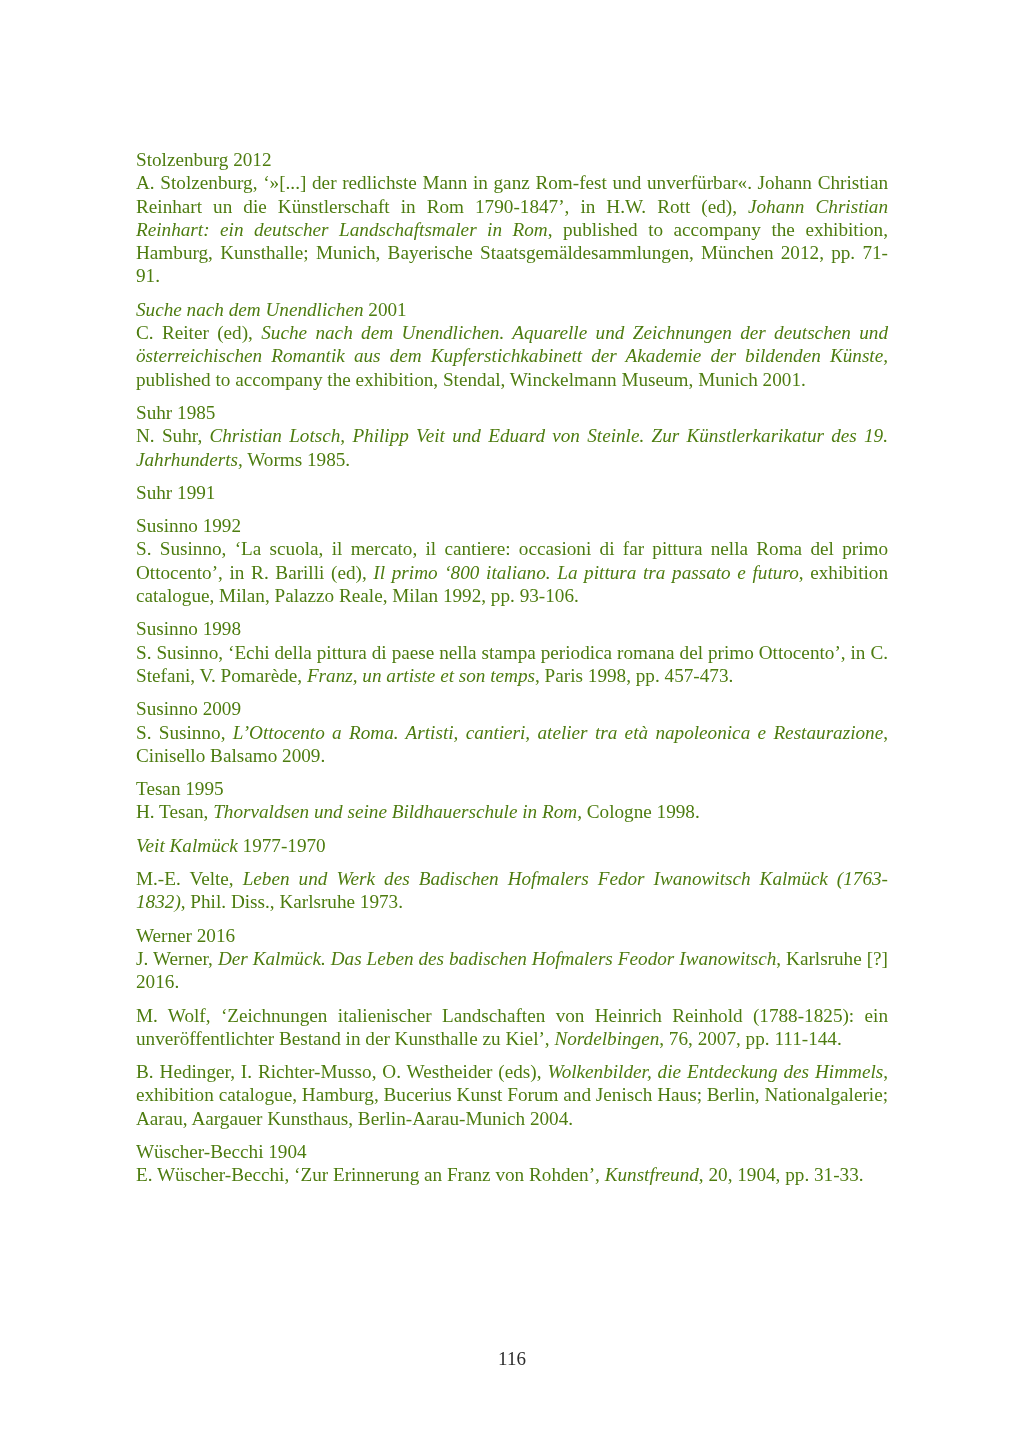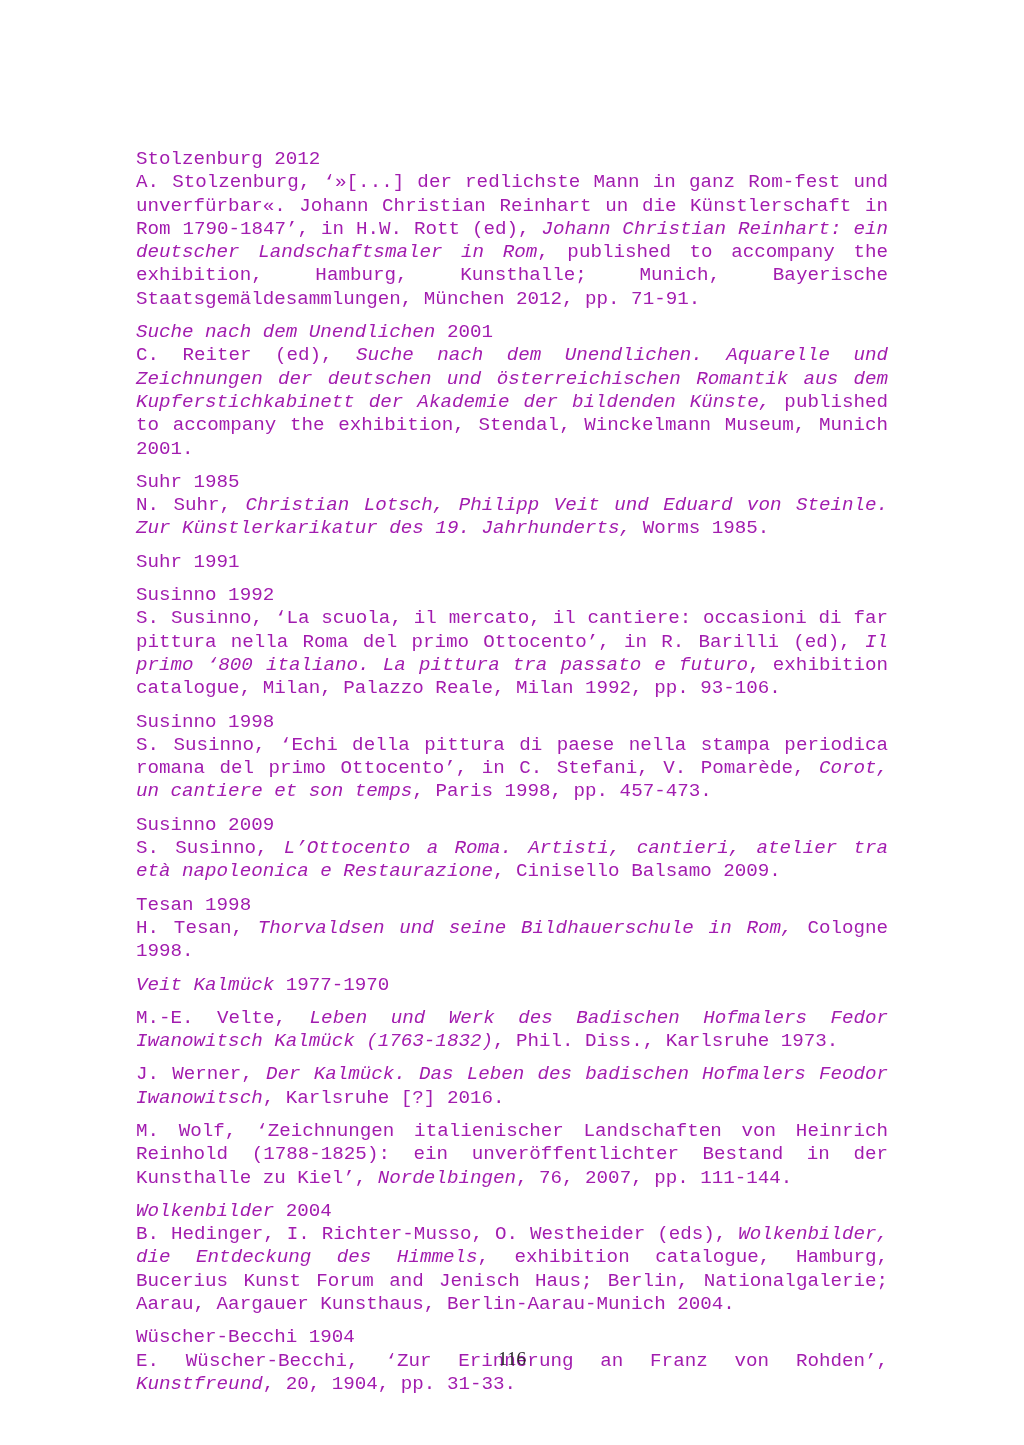--- a/index.html
+++ b/index.html
@@ -2,24 +2,24 @@
 <html><head>
 <meta charset="utf-8">
 <style>
   html, body { margin: 0; padding: 0; background: #ffffff; }
   body { width: 1024px; height: 1445px; position: relative; overflow: hidden; }
   .page {
     position: absolute;
     left: 136px;
     top: 148px;
     width: 752px;
-    font-family: Liberation Mono, monospace;
+    font-family: Liberation Serif, serif;
     font-size: 19.2px;
     line-height: 23.3px;
-    color: #a21caf;
+    color: #4d7c0f;
   }
   .entry { margin: 0 0 10px 0; }
   .entry-head { display: block; }
   .entry-body { display: block; text-align: justify; }
   .it { font-style: italic; }
   .page-number {
     position: absolute;
     top: 1348px;
     left: 0;
     width: 1024px;
@@ -47,44 +47,44 @@
     </div>
     <div class="entry">
       <span class="entry-head"><span>Suhr 1991</span></span>
     </div>
     <div class="entry">
       <span class="entry-head"><span>Susinno 1992</span></span>
       <span class="entry-body"><span>S. Susinno, ‘La scuola, il mercato, il cantiere: occasioni di far pittura nella Roma del primo Ottocento’, in R. Barilli (ed), </span><span class="it">Il primo ‘800 italiano. La pittura tra passato e futuro</span><span>, exhibition catalogue, Milan, Palazzo Reale, Milan 1992, pp. 93-106.</span></span>
     </div>
     <div class="entry">
       <span class="entry-head"><span>Susinno 1998</span></span>
-      <span class="entry-body"><span>S. Susinno, ‘Echi della pittura di paese nella stampa periodica romana del primo Ottocento’, in C. Stefani, V. Pomarède, </span><span class="it">Corot, un cantiere et son temps</span><span>, Paris 1998, pp. 457-473.</span></span>
+      <span class="entry-body"><span>S. Susinno, ‘Echi della pittura di paese nella stampa periodica romana del primo Ottocento’, in C. Stefani, V. Pomarède, </span><span class="it">Franz, un artiste et son temps</span><span>, Paris 1998, pp. 457-473.</span></span>
     </div>
     <div class="entry">
       <span class="entry-head"><span>Susinno 2009</span></span>
       <span class="entry-body"><span>S. Susinno, </span><span class="it">L’Ottocento a Roma. Artisti, cantieri, atelier tra età napoleonica e Restaurazione</span><span>, Cinisello Balsamo 2009.</span></span>
     </div>
     <div class="entry">
-      <span class="entry-head"><span>Tesan 1998</span></span>
+      <span class="entry-head"><span>Tesan 1995</span></span>
       <span class="entry-body"><span>H. Tesan, </span><span class="it">Thorvaldsen und seine Bildhauerschule in Rom,</span><span> Cologne 1998.</span></span>
     </div>
     <div class="entry">
       <span class="entry-head"><span class="it">Veit Kalmück</span><span> 1977-1970</span></span>
     </div>
     <div class="entry">
       <span class="entry-body"><span>M.-E. Velte, </span><span class="it">Leben und Werk des Badischen Hofmalers Fedor Iwanowitsch Kalmück (1763-1832)</span><span>, Phil. Diss., Karlsruhe 1973.</span></span>
     </div>
     <div class="entry">
+      <span class="entry-head"><span>Werner 2016</span></span>
       <span class="entry-body"><span>J. Werner, </span><span class="it">Der Kalmück. Das Leben des badischen Hofmalers Feodor Iwanowitsch</span><span>, Karlsruhe [?] 2016.</span></span>
     </div>
     <div class="entry">
       <span class="entry-body"><span>M. Wolf, ‘Zeichnungen italienischer Landschaften von Heinrich Reinhold (1788-1825): ein unveröffentlichter Bestand in der Kunsthalle zu Kiel’, </span><span class="it">Nordelbingen</span><span>, 76, 2007, pp. 111-144.</span></span>
     </div>
     <div class="entry">
-      <span class="entry-head"><span class="it">Wolkenbilder</span><span> 2004</span></span>
       <span class="entry-body"><span>B. Hedinger, I. Richter-Musso, O. Westheider (eds), </span><span class="it">Wolkenbilder, die Entdeckung des Himmels</span><span>, exhibition catalogue, Hamburg, Bucerius Kunst Forum and Jenisch Haus; Berlin, Nationalgalerie; Aarau, Aargauer Kunsthaus, Berlin-Aarau-Munich 2004.</span></span>
     </div>
     <div class="entry">
       <span class="entry-head"><span>Wüscher-Becchi 1904</span></span>
       <span class="entry-body"><span>E. Wüscher-Becchi, ‘Zur Erinnerung an Franz von Rohden’, </span><span class="it">Kunstfreund</span><span>, 20, 1904, pp. 31-33.</span></span>
     </div>
   </div>
 
 <div class="page-number">116</div>
 

